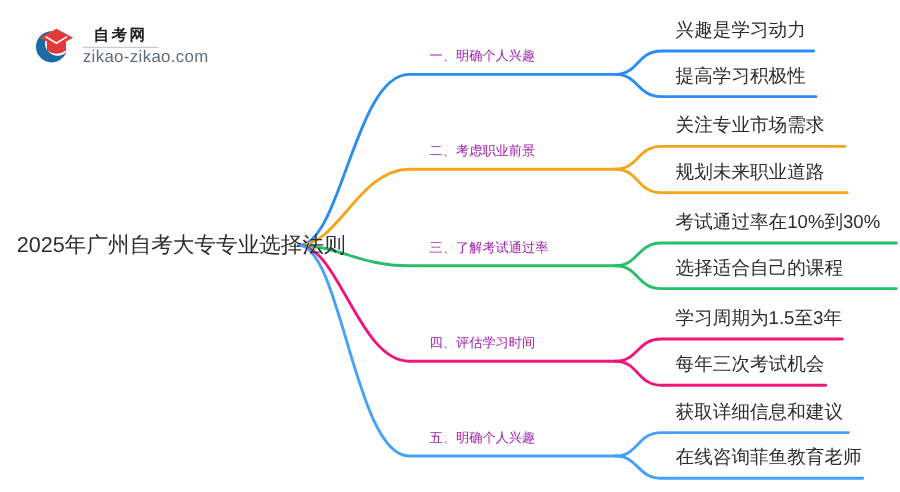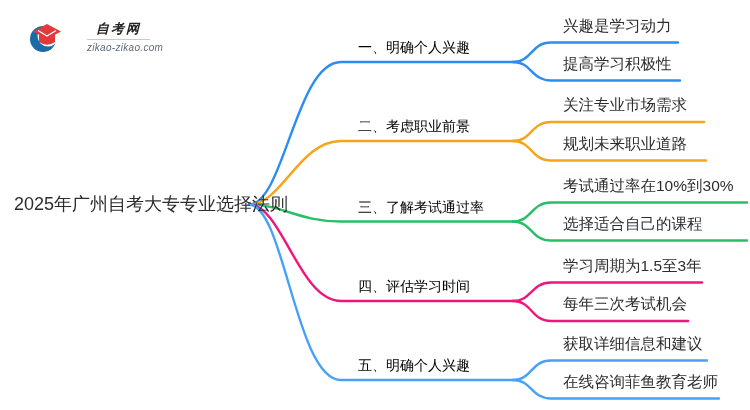--- a/index.html
+++ b/index.html
@@ -10,35 +10,35 @@
     overflow:hidden;
     font-family:"Liberation Sans","DejaVu Sans",sans-serif;
   }
   
   #connectors{position:absolute;left:0;top:0;width:750px;height:410px;}
   #connectors path{fill:none;stroke-width:2.4;stroke-linecap:round;}
 
   
   .logo{position:absolute;left:30px;top:14px;display:flex;align-items:flex-start;}
   .logo-icon{width:34px;height:38px;margin-top:4px;}
-  .logo-text{margin-left:23px;width:63px;text-align:center;font-style:italic;}
+  .logo-text{margin-left:5px;width:63px;text-align:center;}
   .logo-name{font-size:13px;font-weight:bold;color:#222222;letter-spacing:2px;line-height:16px;padding-top:7px;}
   .logo-rule{height:1px;background:#c9c9c9;margin-top:2px;}
-  .logo-domain{font-size:10px;color:#5f6b76;letter-spacing:0.3px;line-height:11px;margin-top:2px;white-space:nowrap;}
+  .logo-domain{font-size:14px;color:#5f6b76;letter-spacing:0.3px;line-height:11px;margin-top:2px;white-space:nowrap;}
 
   
   .root-topic{
     position:absolute;left:14px;top:194px;width:238px;
     font-size:18px;line-height:21px;color:#2d2d2d;white-space:nowrap;
   }
 
   
   .topic{
     position:absolute;left:358px;
-    font-size:14px;line-height:22px;color:#000000;white-space:nowrap;
+    font-size:11px;line-height:22px;color:#a21caf;white-space:nowrap;
   }
   .subtopic{
     position:absolute;left:563px;
     font-size:15.5px;line-height:22px;color:#2d2d2d;white-space:nowrap;
   }
 </style>
 </head>
 <body>
 
 <div id="canvas">

